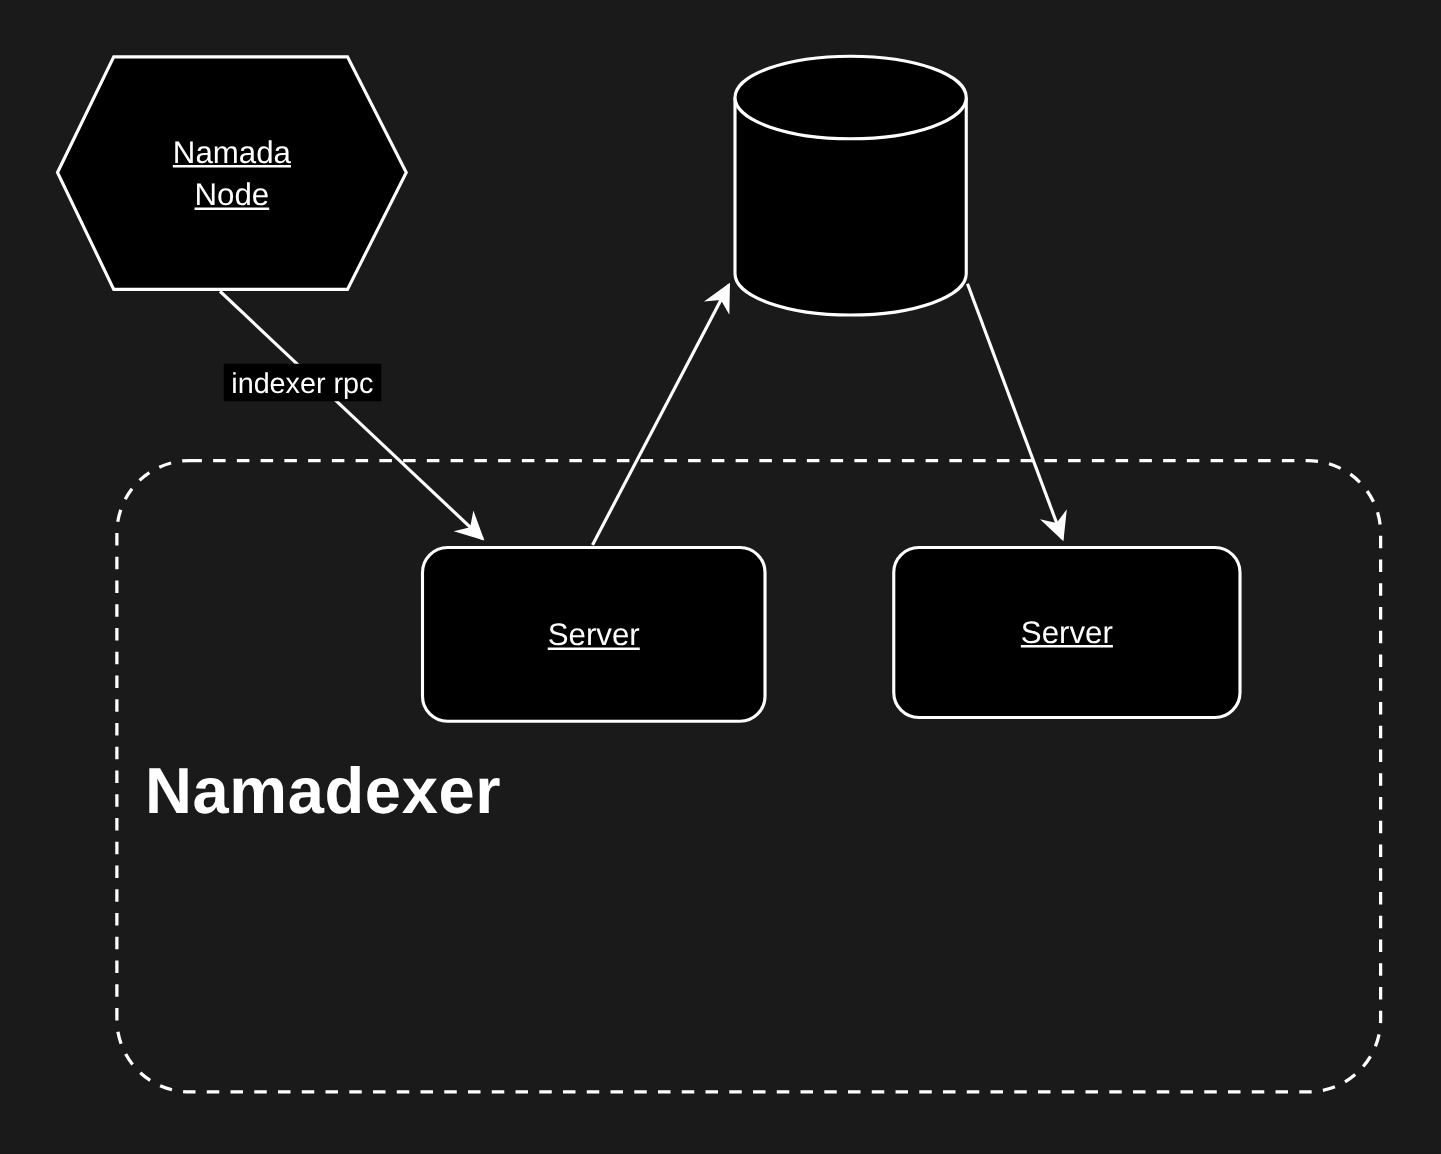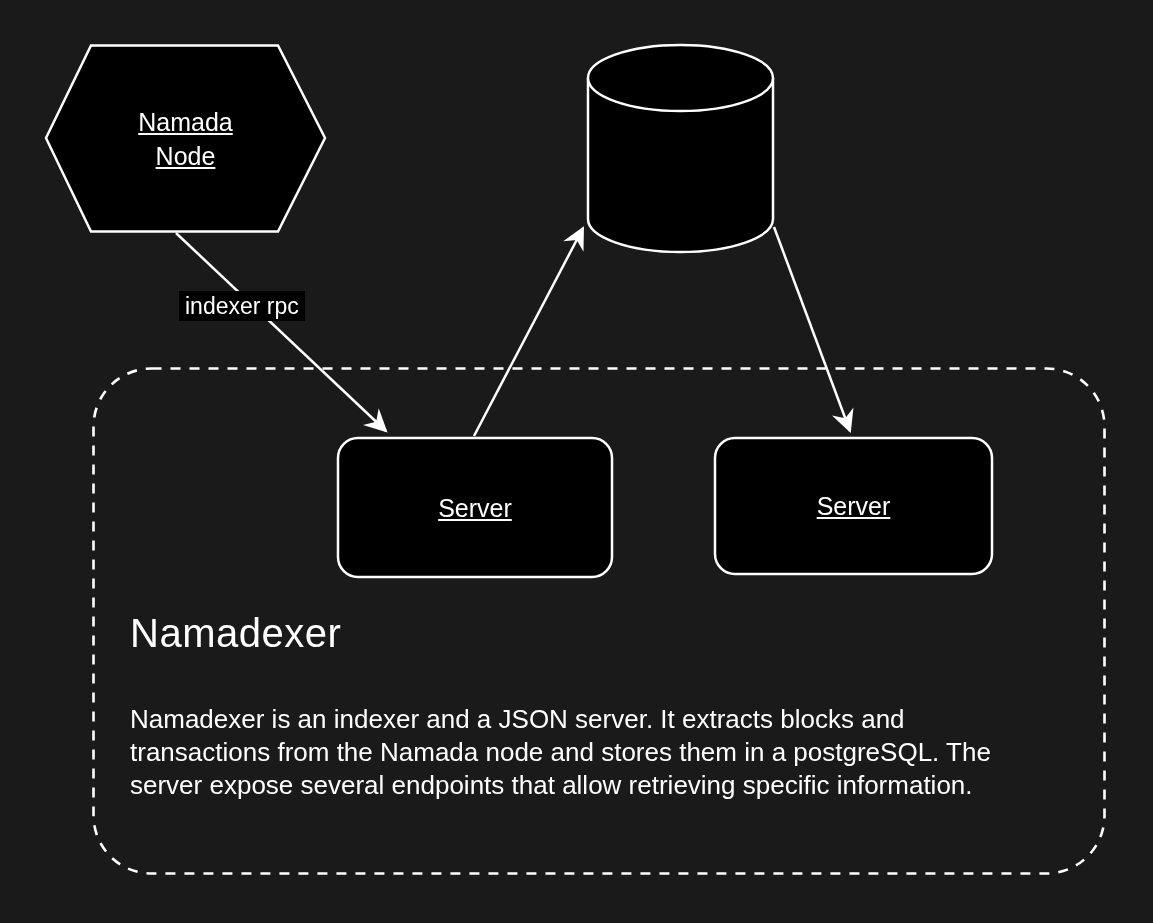--- a/index.html
+++ b/index.html
@@ -64,23 +64,23 @@
 
   .edge-label {
     left: 179px; top: 291px;
     background: var(--shape-fill);
     font-size: 23px;
     line-height: 28px;
     padding: 1px 6px;
     white-space: nowrap;
   }
   .group-title {
-    left: 130px; top: 605px;
-    font-size: 40px;
-    font-weight: normal;
+    left: 116px; top: 605px;
+    font-size: 52px;
+    font-weight: bold;
     line-height: 56px;
     letter-spacing: 0.5px;
   }
   .group-description {
     left: 130px; top: 703px;
     width: 880px;
     font-size: 26px;
     line-height: 33px;
   }
 </style>
@@ -117,15 +117,14 @@
 
 
   <div class="overlay node-label idx-label">Server</div>
 
   <div class="overlay node-label srv-label">Server</div>
 
   <div class="overlay edge-label">indexer rpc</div>
 
   <div class="overlay group-title">Namadexer</div>
 
-  <div class="overlay group-description">Namadexer is an indexer and a JSON server. It extracts blocks and transactions from the Namada node and stores them in a postgreSQL. The server expose several endpoints that allow retrieving specific information.</div>
 
 </div>
 
 </body></html>

